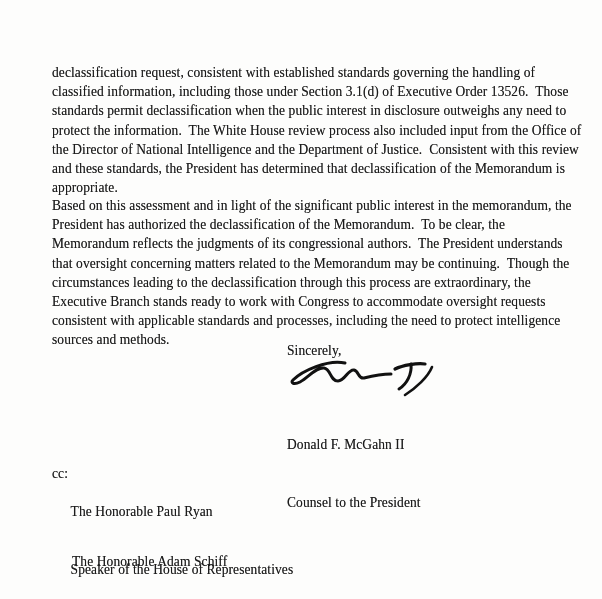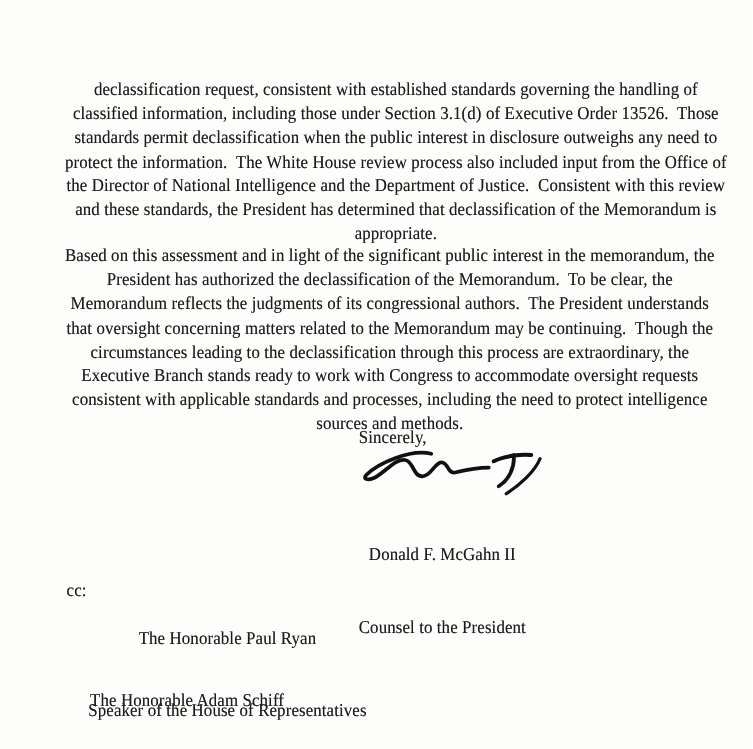--- a/index.html
+++ b/index.html
@@ -8,21 +8,20 @@
     background: #ffffff;
   }
   .page {
     position: relative;
     width: 602px;
     height: 599px;
     background: #fdfdfc;
     overflow: hidden;
     font-family: "Liberation Serif", "DejaVu Serif", serif;
     color: #1c1c1c;
-    text-align: center;
   }
   .scan {
     position: absolute;
     font-size: 14.5px;
     line-height: 19.2px;
     letter-spacing: 0.1px;
     transform: scaleX(0.93);
     transform-origin: 0 0;
     text-shadow: 0 0 0.4px rgba(20,20,20,0.55);
     white-space: pre;

